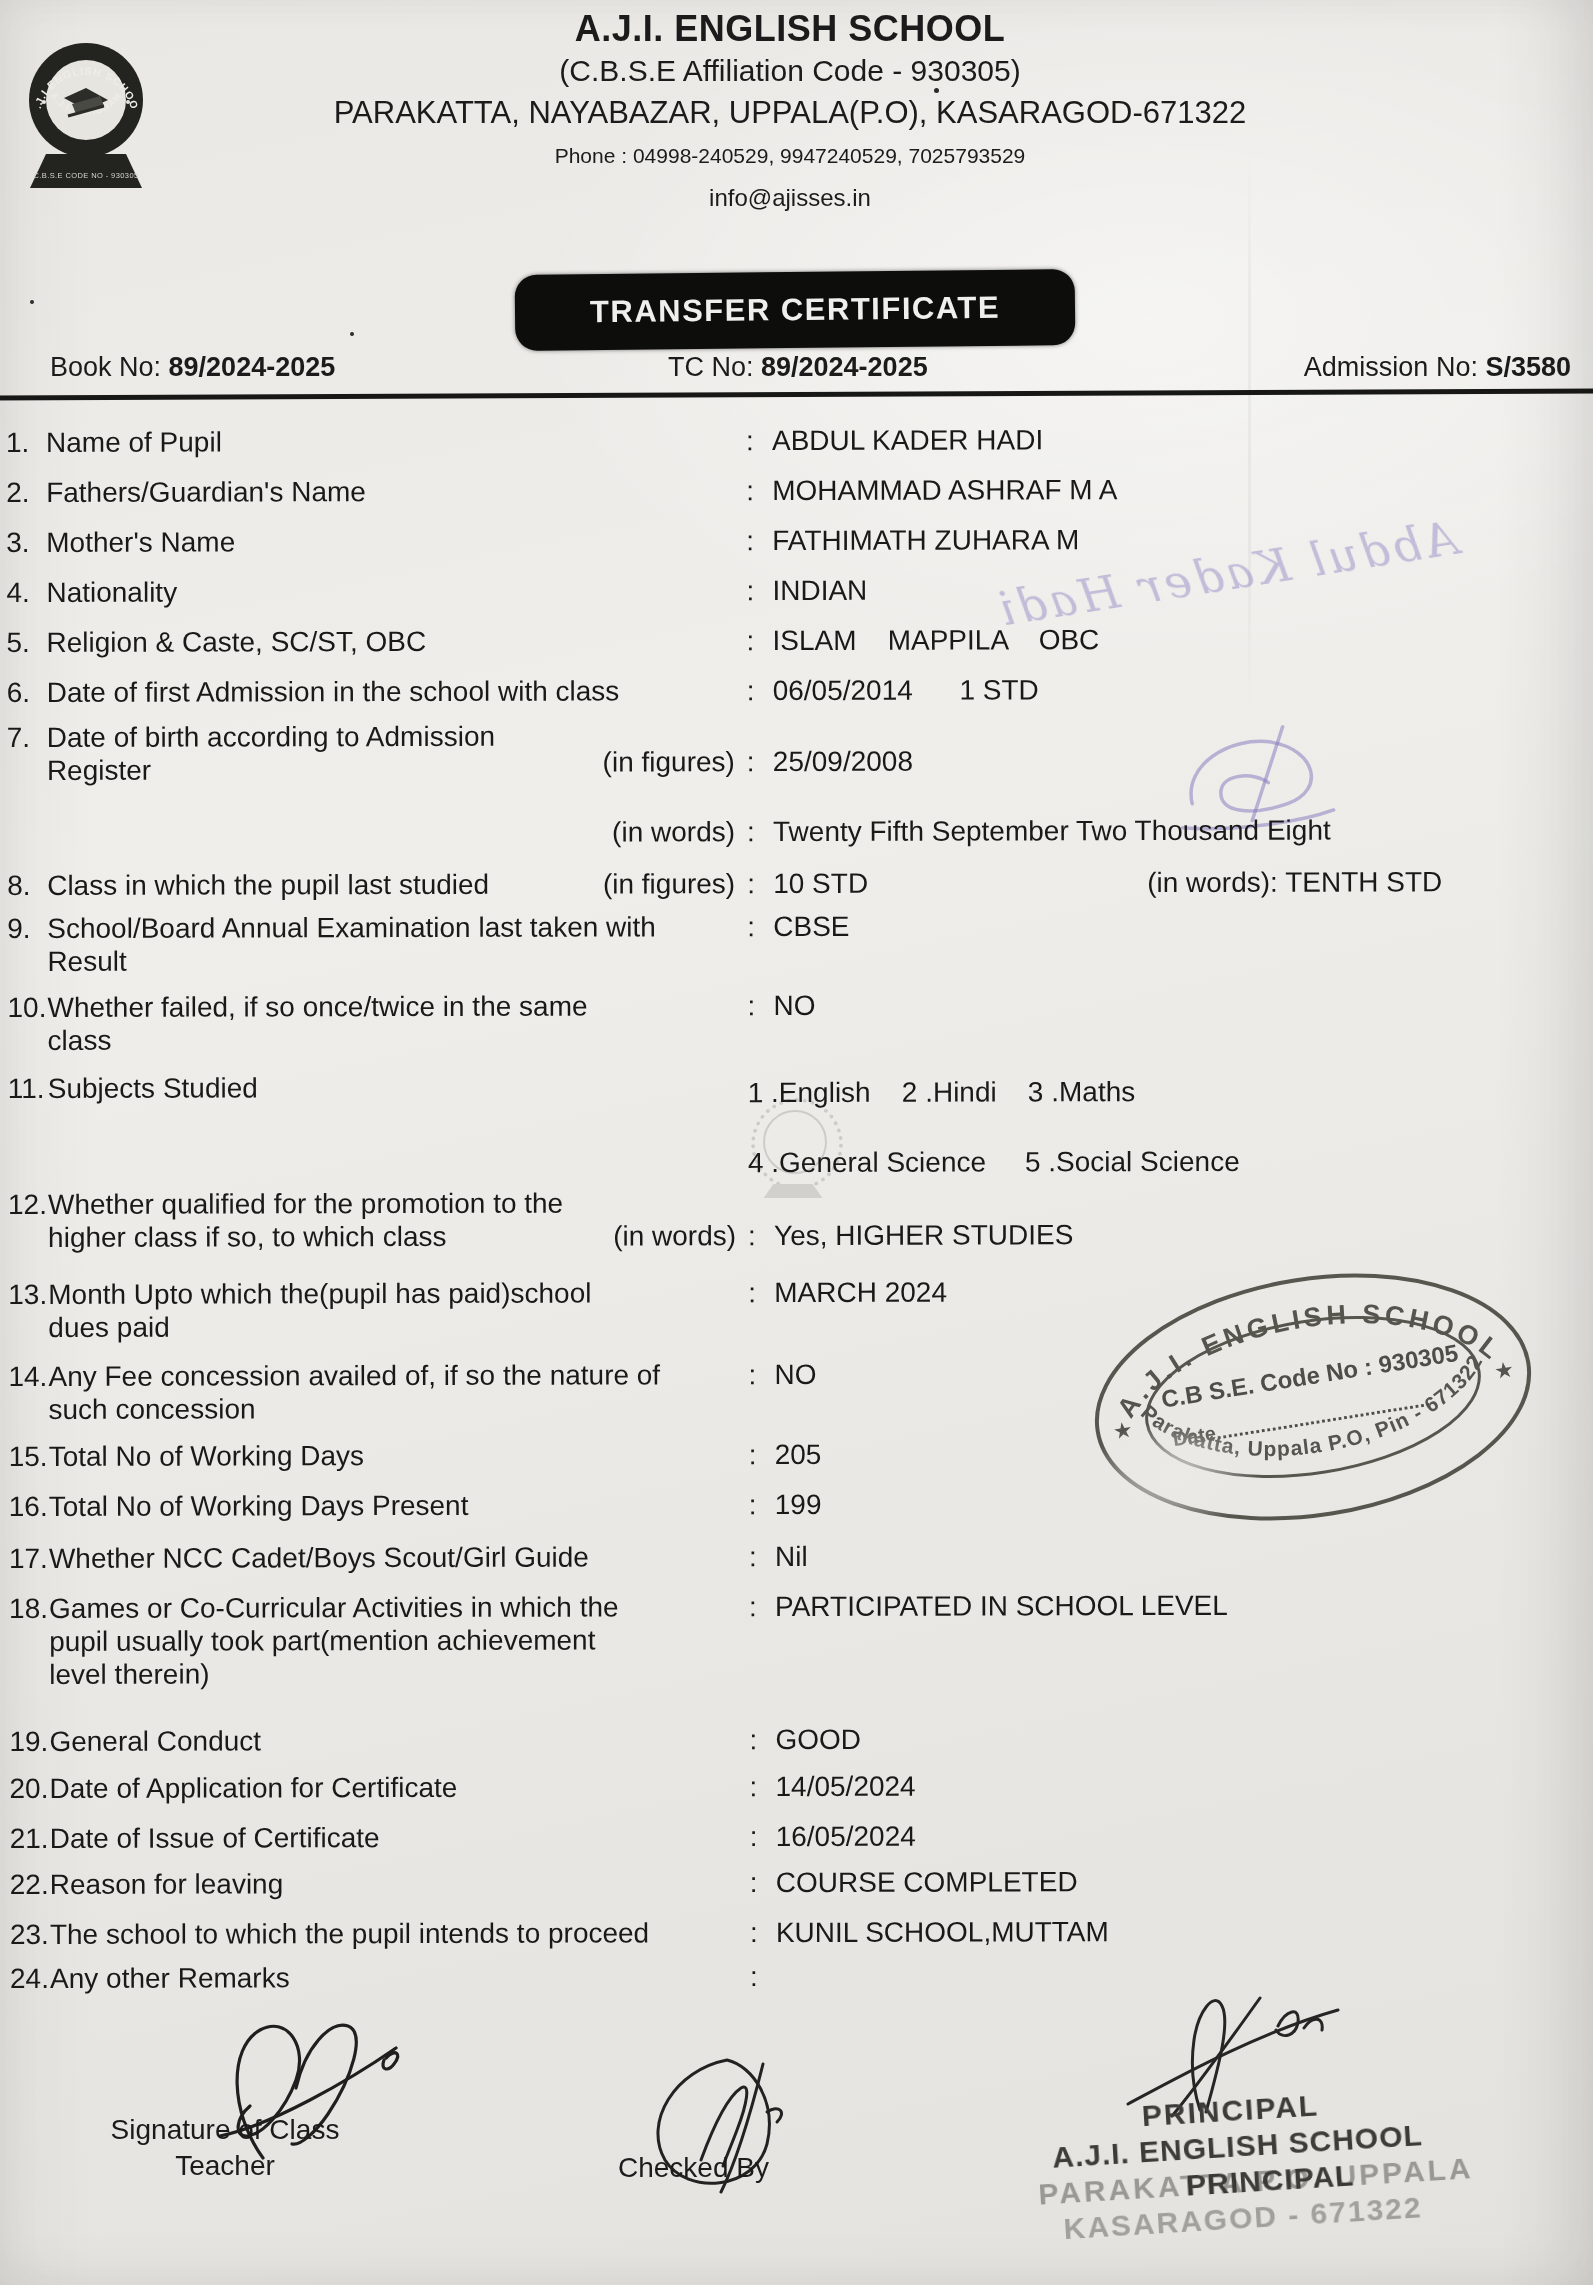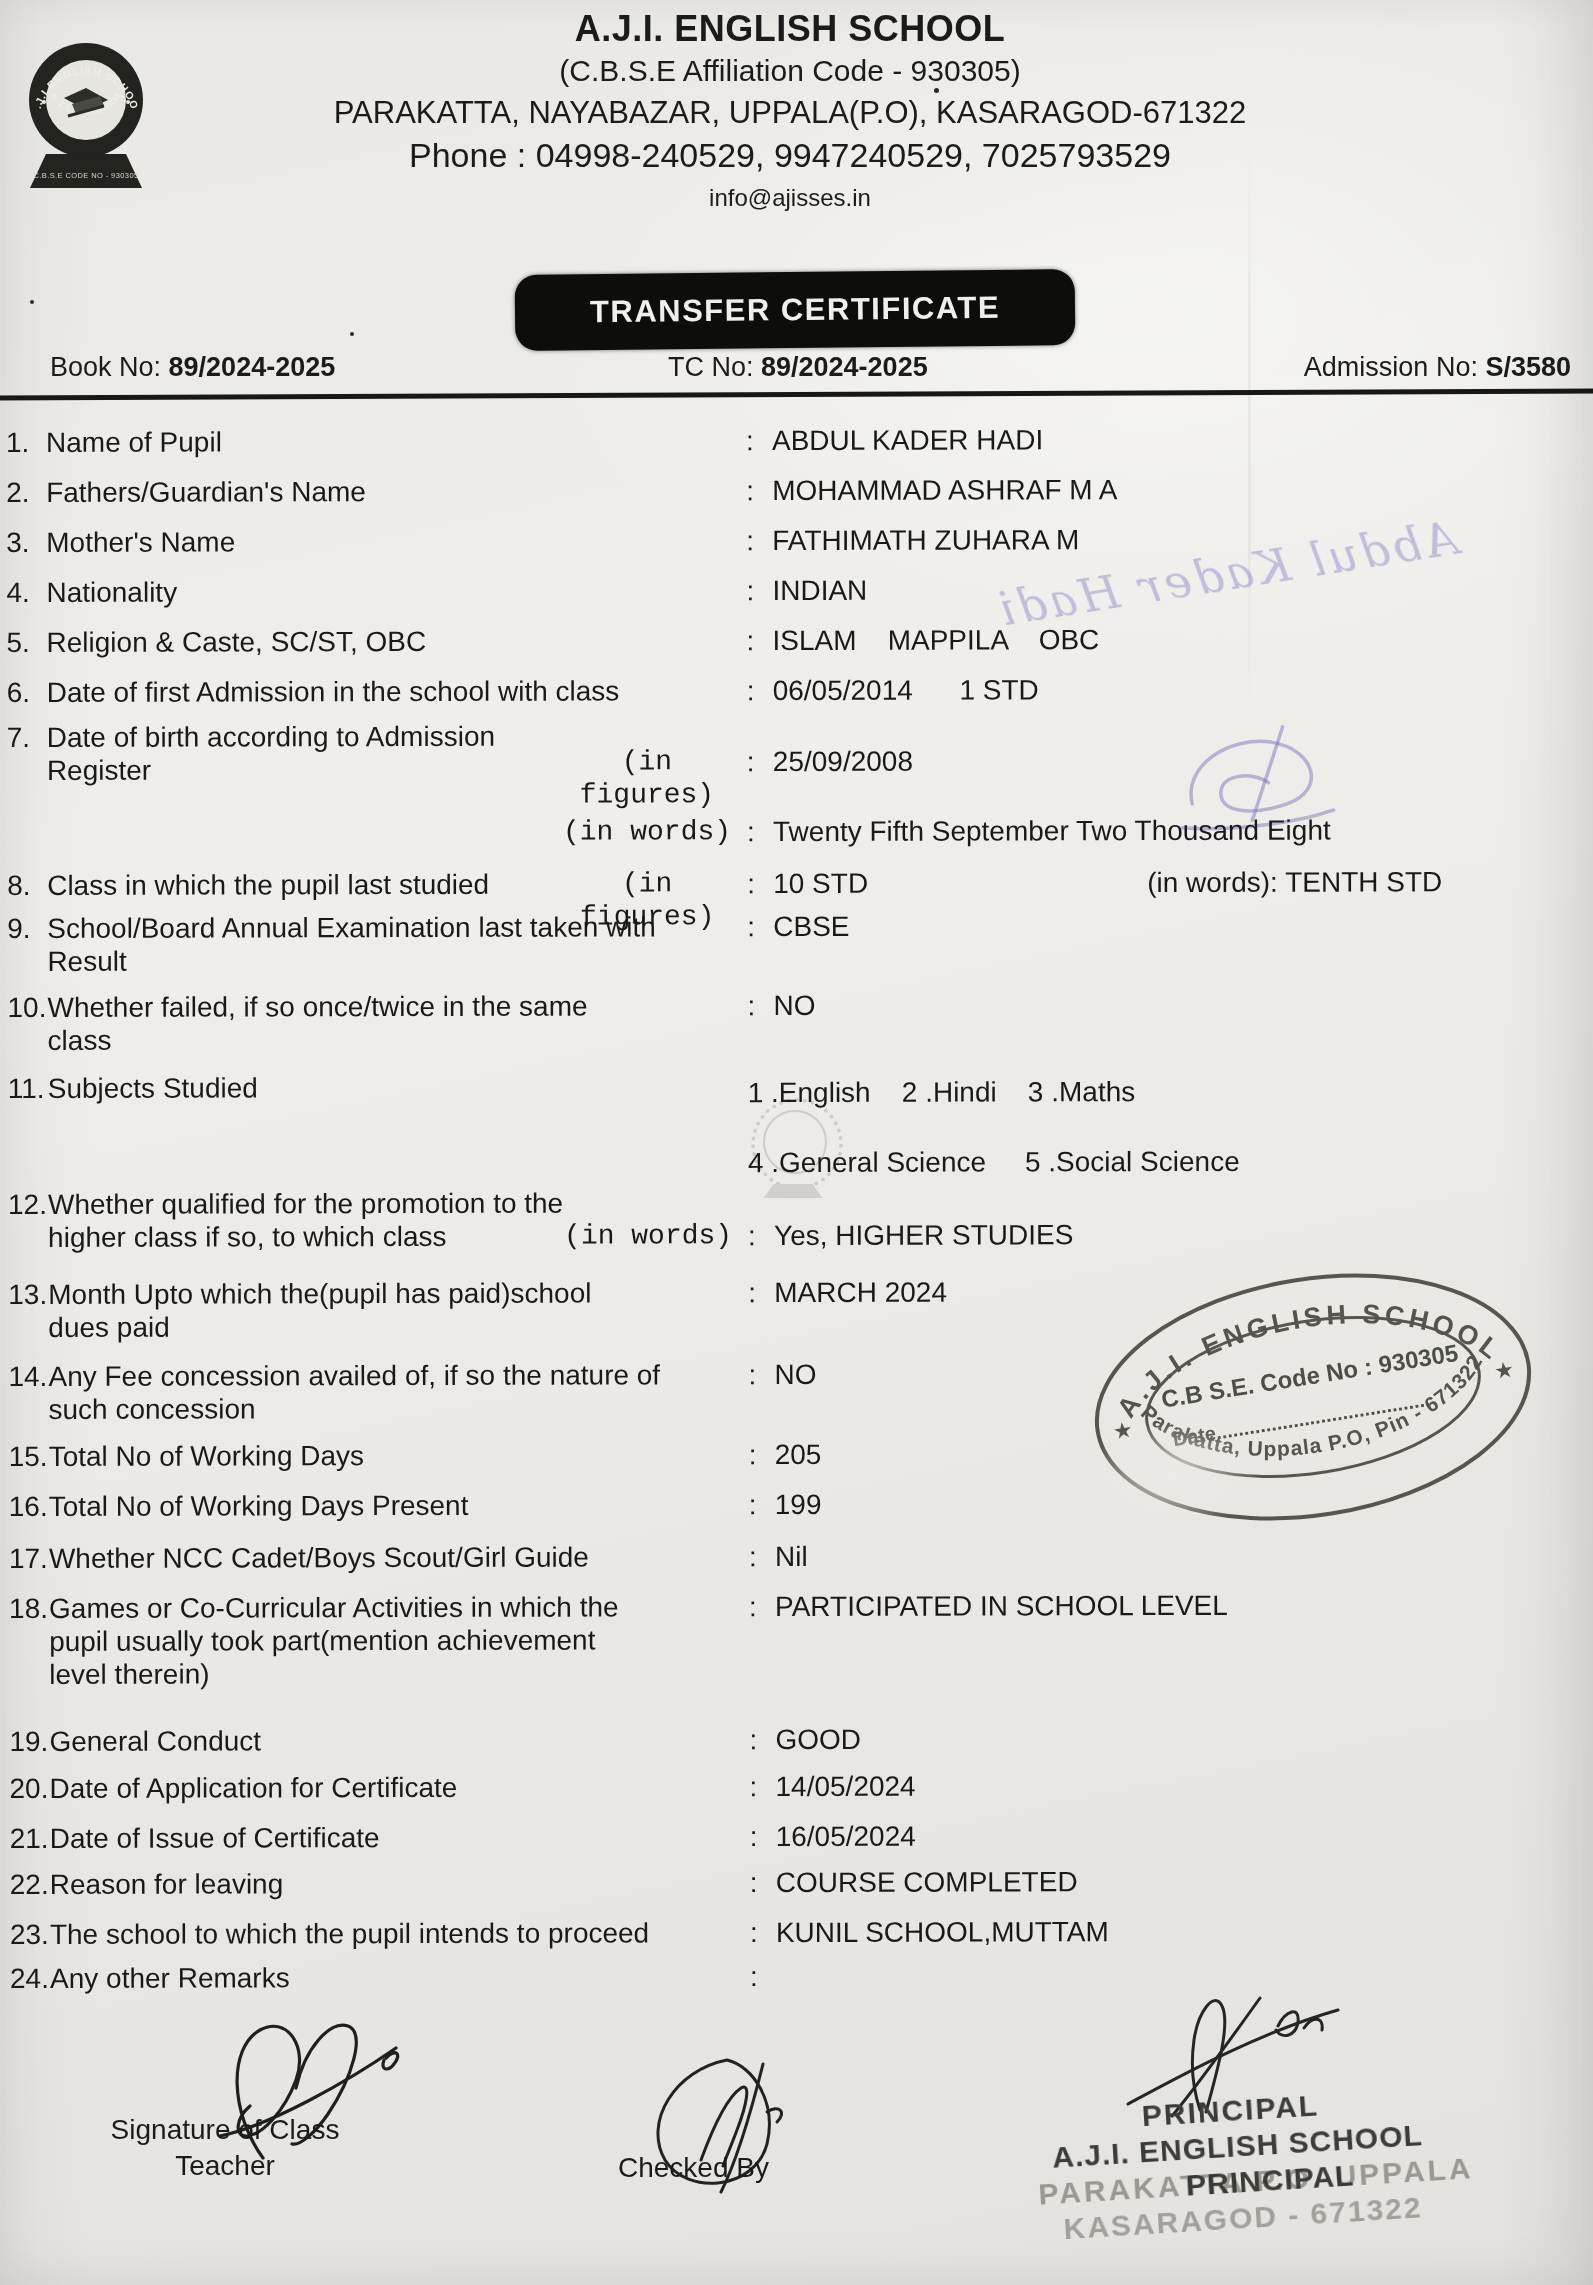--- a/index.html
+++ b/index.html
@@ -13,21 +13,21 @@
     box-shadow:inset -18px -12px 50px rgba(0,0,0,.05), inset 12px 6px 40px rgba(0,0,0,.03);
   }
   .crease{position:absolute;left:1248px;top:150px;width:3px;height:560px;
     background:linear-gradient(to bottom, transparent, rgba(0,0,0,.045) 30%, rgba(0,0,0,.045) 70%, transparent);}
   
   .logo{position:absolute;left:22px;top:40px;width:128px;height:152px;}
   .header-text{position:absolute;left:250px;top:8px;width:1080px;text-align:center;}
   .h-name{font-size:36px;font-weight:bold;letter-spacing:.5px;line-height:42px;}
   .h-aff{font-size:30px;line-height:42px;}
   .h-addr{font-size:31px;line-height:42px;}
-  .h-phone{font-size:34px;line-height:43px;}
+  .h-phone{font-size:21px;line-height:43px;}
   .h-mobile{font-size:30px;line-height:43px;}
   .h-email{font-size:24px;line-height:42px;}
   .title-bar{position:absolute;left:515px;top:272px;width:560px;height:76px;border-radius:22px;
     background:#0d0d0c;display:flex;align-items:center;justify-content:center;
     transform:rotate(-.6deg);box-shadow:0 0 4px rgba(0,0,0,.5);}
   .title-bar span{color:#efefee;font-size:31px;font-weight:bold;letter-spacing:1.5px;}
   
   .meta{position:absolute;left:0;top:352px;width:100%;height:40px;font-size:27px;}
   .meta .m-book{position:absolute;left:8px;margin-left:42px;}
   .meta .m-tc{position:absolute;left:668px;}
@@ -36,21 +36,21 @@
   .rule{position:absolute;left:-4px;top:392px;width:1601px;height:5px;background:#171716;
     transform:rotate(-.25deg);filter:blur(.4px);}
   
   .rows{position:absolute;left:0;top:424px;width:1593px;transform:rotate(-.15deg);}
   .row{position:relative;font-size:28px;line-height:33px;color:#191918;}
   .num{position:absolute;left:8px;top:0;width:38px;}
   .lbl{margin-left:48px;width:700px;}
   .cv{position:absolute;left:748px;top:0;display:flex;}
   .col{width:26px;flex:none;}
   .val{white-space:pre;}
-  .mid{position:absolute;left:560px;width:176px;top:0;text-align:center;font-family:Liberation Mono, monospace;}
+  .mid{position:absolute;left:560px;width:176px;top:0;text-align:right;}
   .extra{position:absolute;left:1148px;top:0;}
   .r7{height:132px;}
   .r7 .lbl{width:520px;}
   .t26{top:26px}.t96{top:96px}.t33{top:33px}.t6{top:6px}.t76{top:76px}
   .r11{min-height:109px;}
   
   .oval-stamp{position:absolute;left:1078px;top:1262px;width:470px;height:270px;
     transform:rotate(-9deg);opacity:.9;}
   .stamp-fade{position:absolute;left:1088px;top:1420px;width:170px;height:110px;
     background:radial-gradient(ellipse at center, rgba(236,234,230,.85), transparent 70%);}

